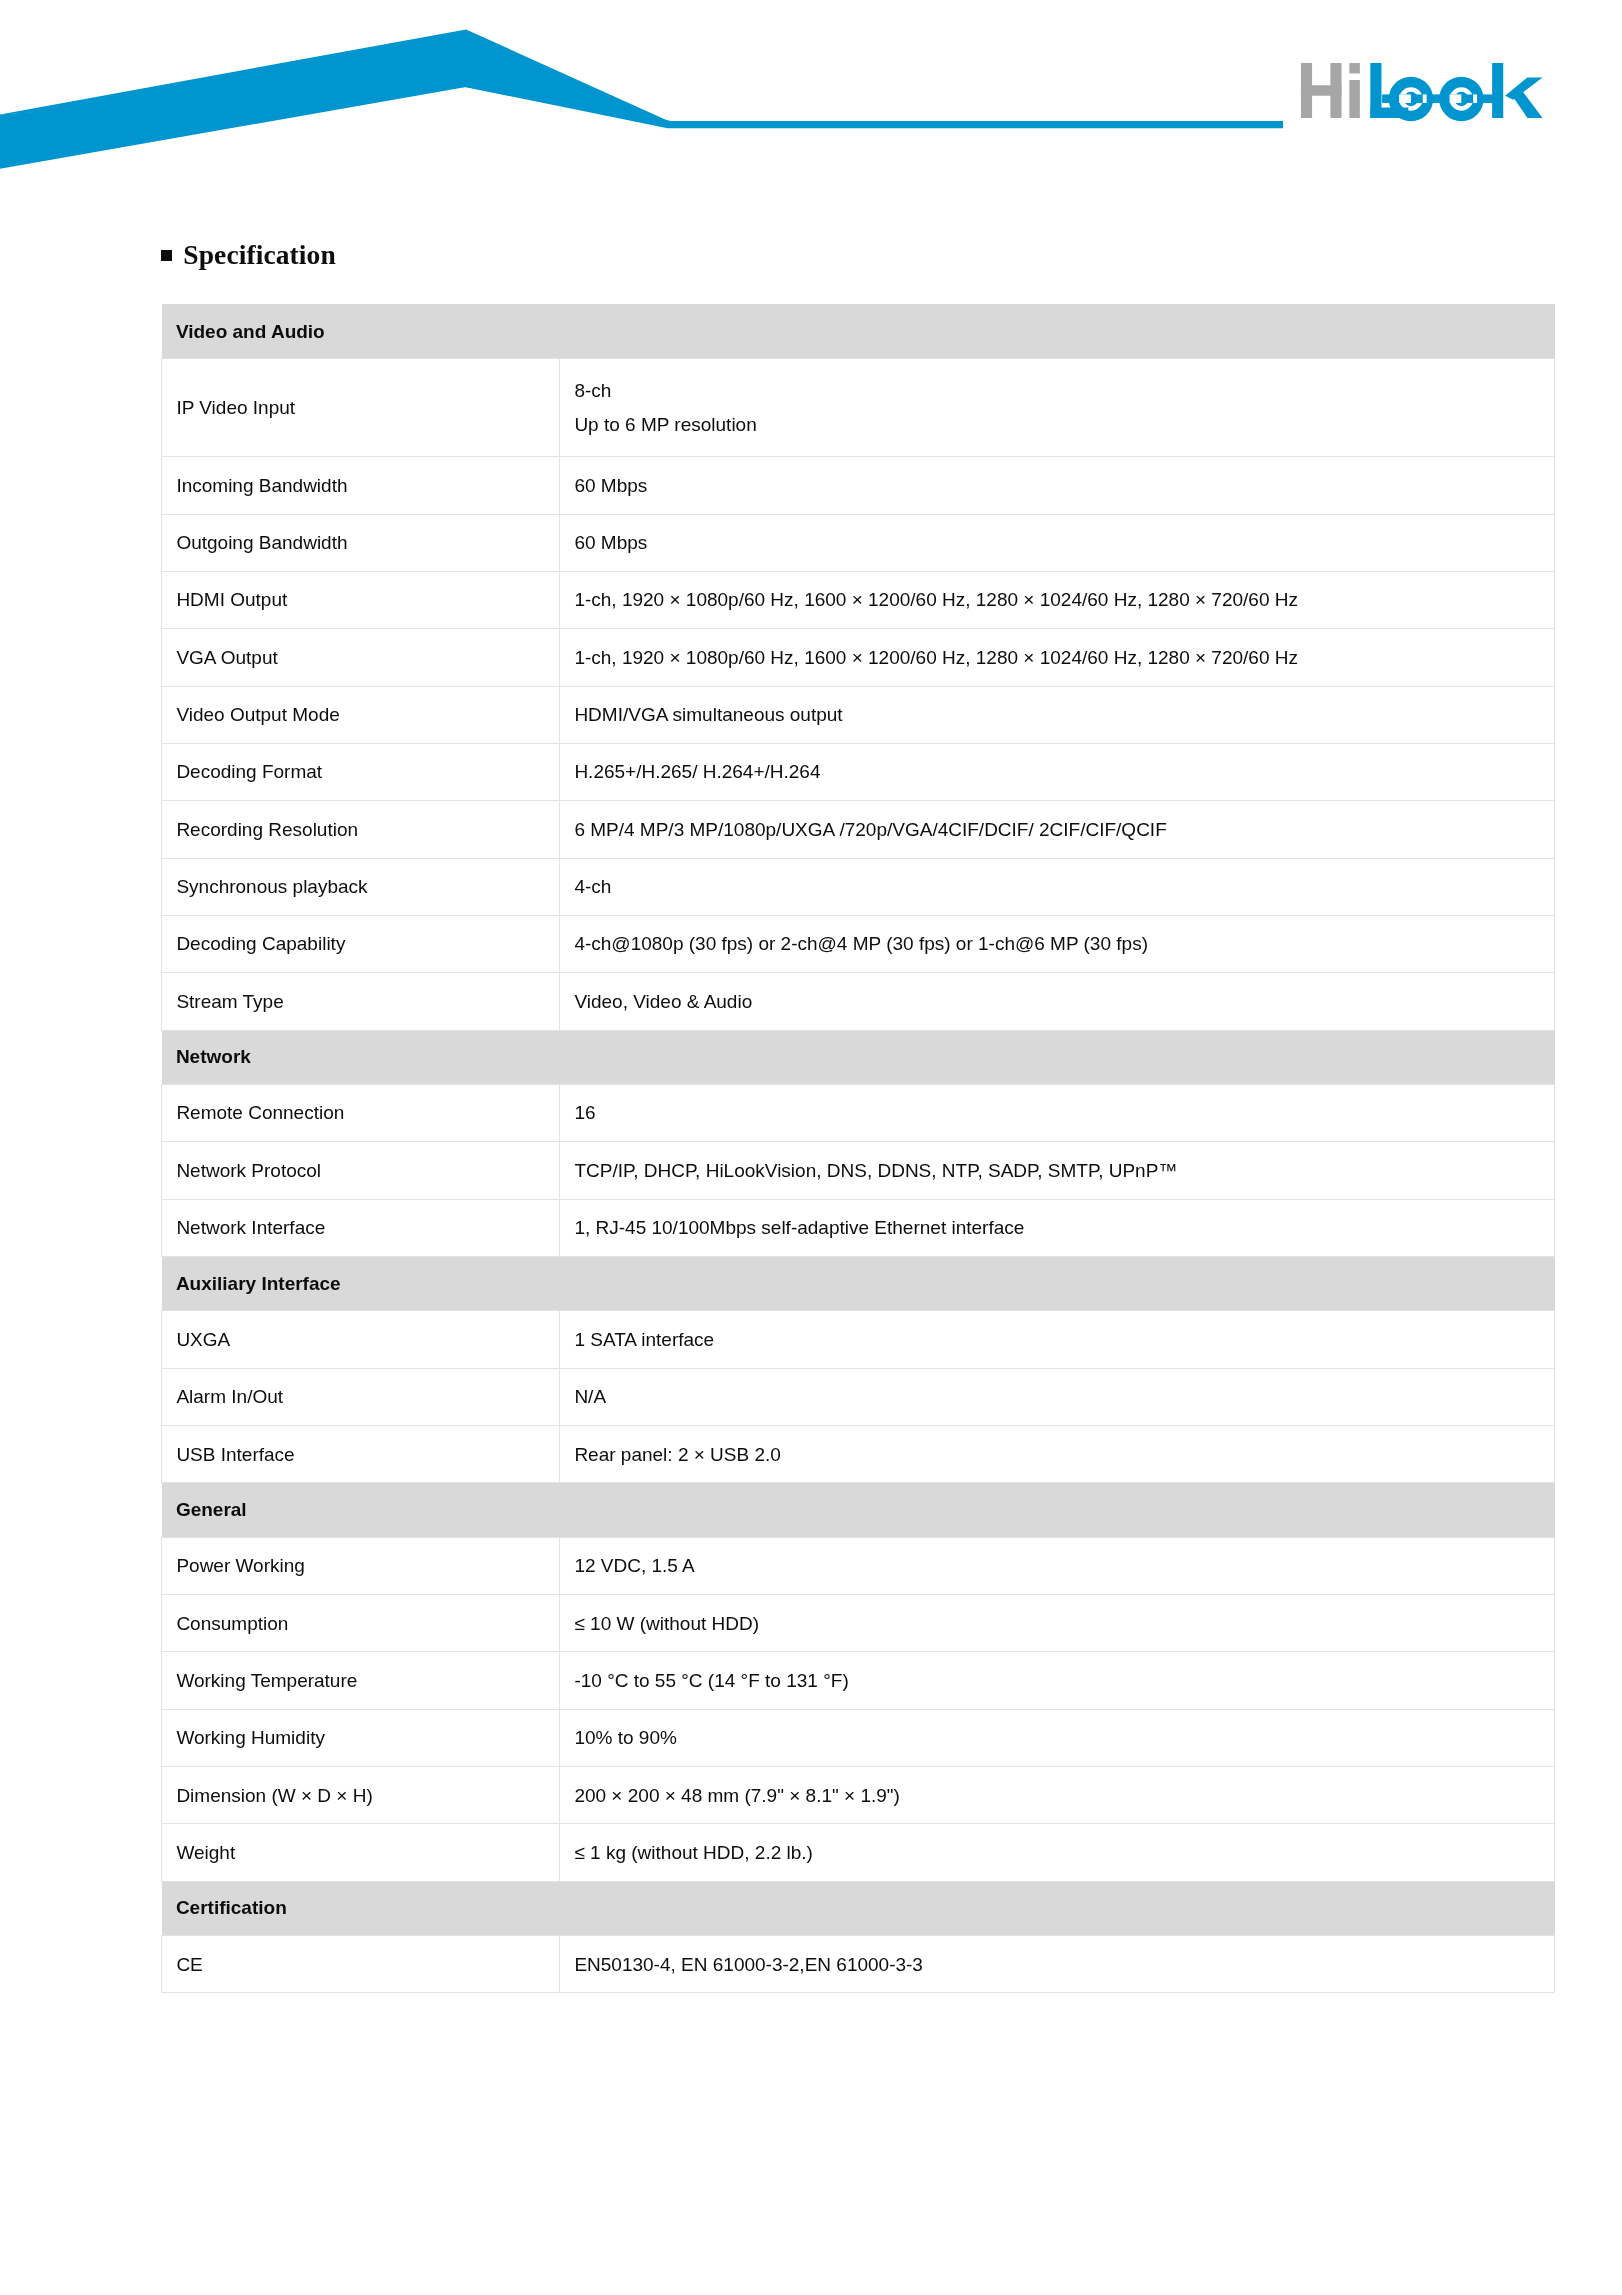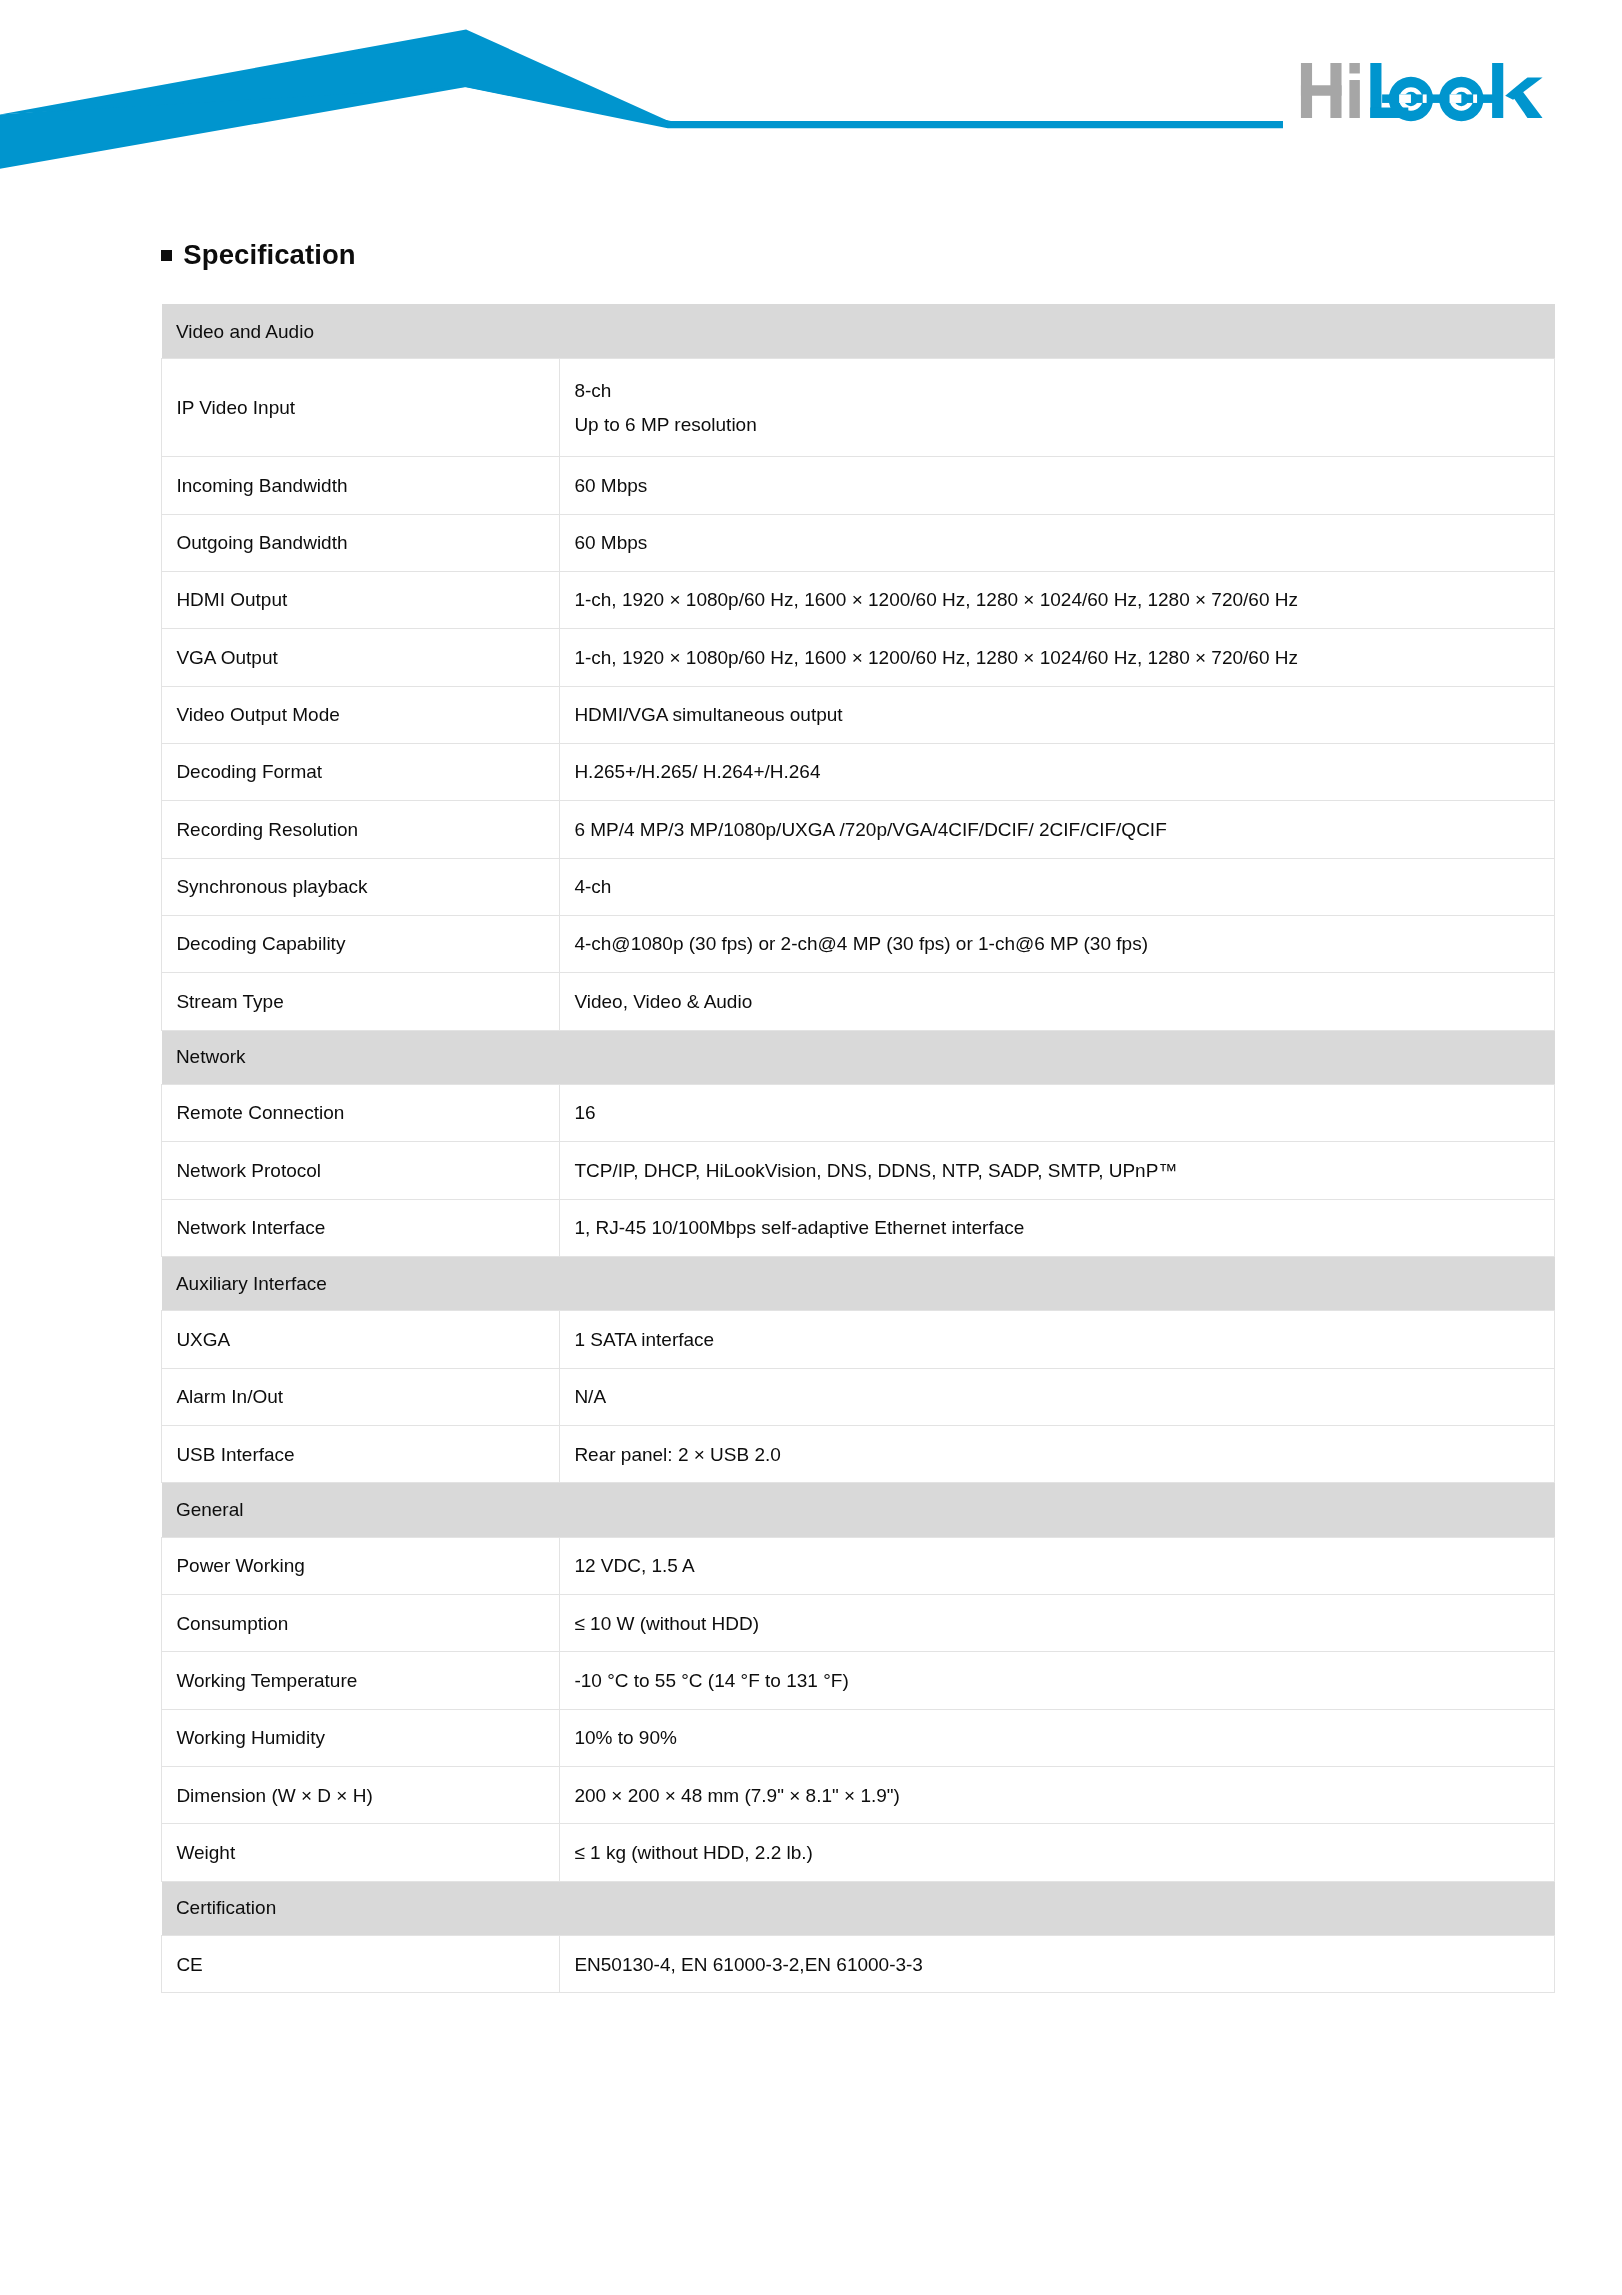--- a/index.html
+++ b/index.html
@@ -61,38 +61,39 @@
     position: relative;
     top: 0.7px;
   }
 
   .section-title {
     font-size: 27.5px;
     font-weight: bold;
     letter-spacing: 0.1px;
     color: #0d0d0d;
     line-height: 1;
+    font-family: Liberation Serif, serif;
   }
 
   
   .spec-table {
     position: absolute;
     left: 161px;
     top: 304px;
     width: 1392px;
     border-collapse: collapse;
     table-layout: fixed;
   }
 
   .spec-table col.col-label { width: 398px; }
   .spec-table col.col-value { width: 995px; }
 
   .spec-table tr.group-row td {
     background: #d9d9d9;
-    font-weight: normal;
+    font-weight: bold;
     font-size: 19px;
     padding: 15.7px 14.4px 15.7px 14.4px;
     border: none;
     border-top: 0.7px solid #d9d9d9;
     color: #0d0d0d;
     height: 54px;
     vertical-align: middle;
   }
 
   .spec-table tr.spec-row td {

